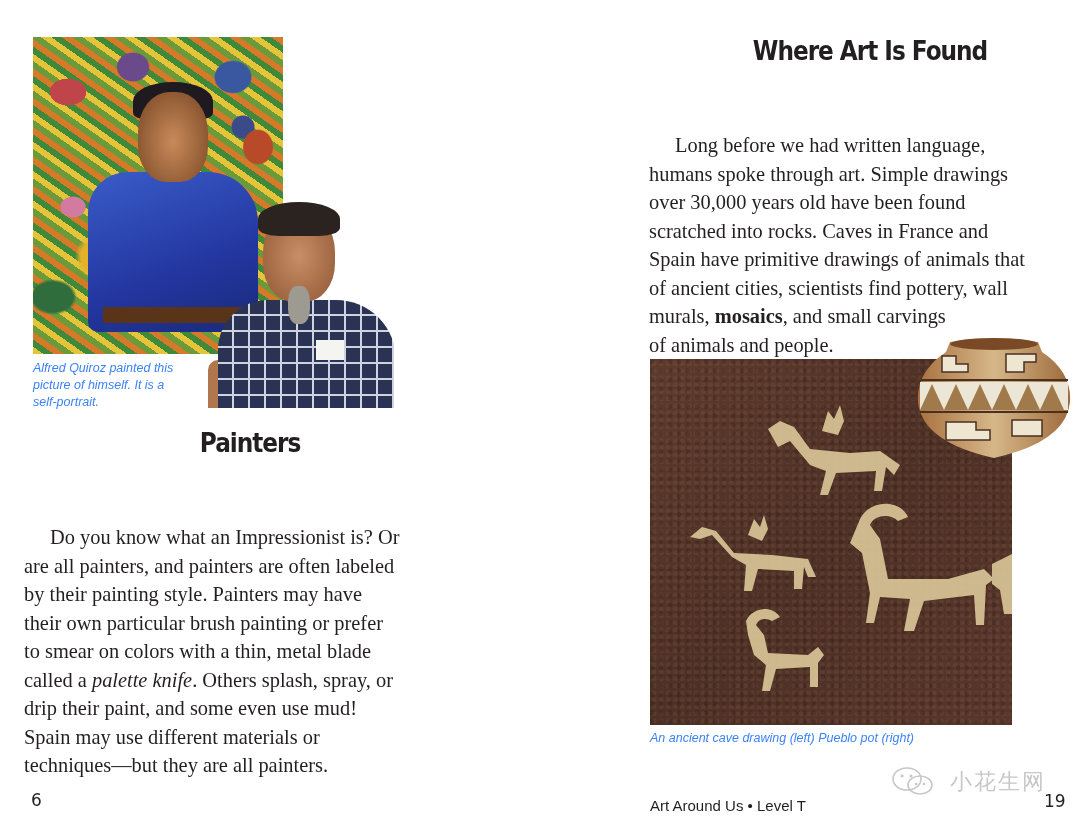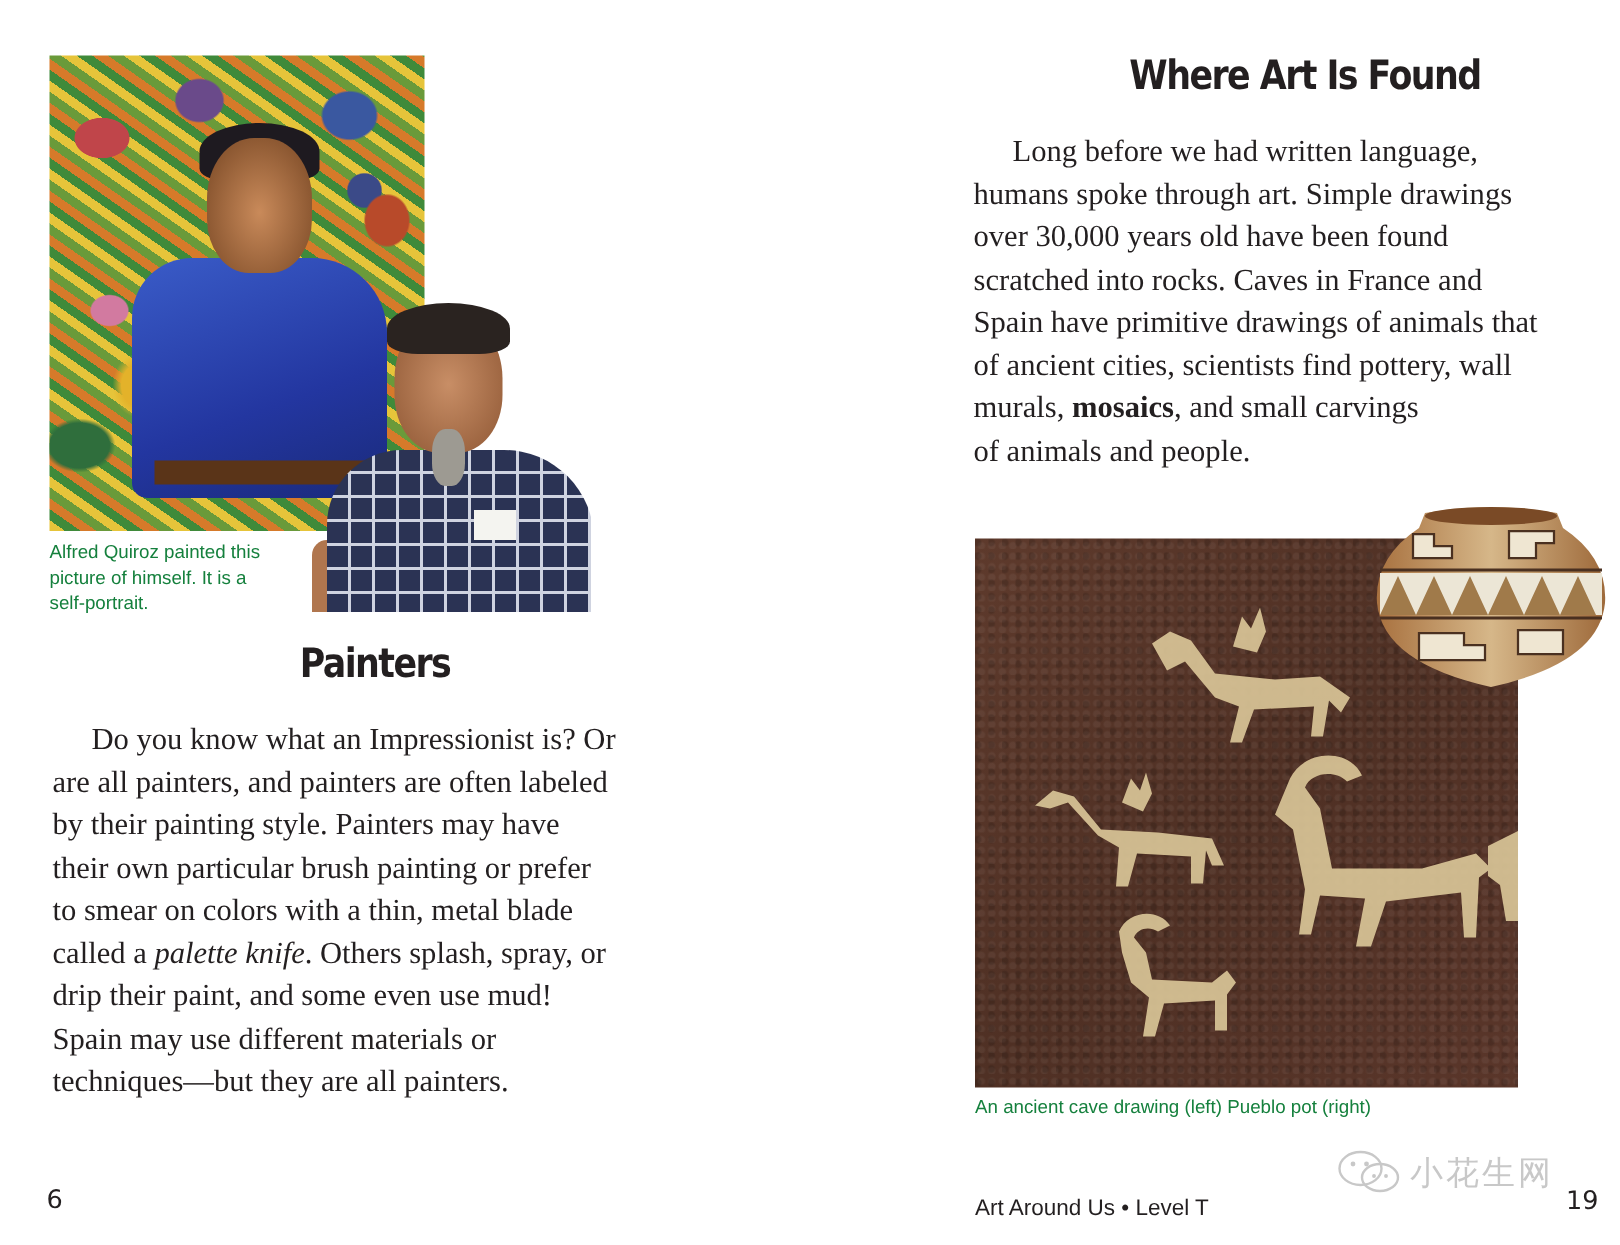--- a/index.html
+++ b/index.html
@@ -68,39 +68,41 @@
     position: absolute; left: 108px; top: 140px; width: 28px; height: 20px;
     background: #f4f4f0;
   }
   .portrait-photo .arm {
     position: absolute; left: 0; top: 160px; width: 30px; height: 48px;
     background: #b0764e; border-radius: 10px 0 0 0;
   }
 
   .caption-sans {
     font-family: "Liberation Sans", sans-serif; font-size: 12.5px; line-height: 17px;
-    color: #15803d;
+    color: #3b82f6;
+    font-style: italic;
   }
   .caption-left { left: 33px; top: 360px; width: 170px; }
 
   .heading {
     font-family: "DejaVu Sans", sans-serif; font-weight: bold; font-size: 27px;
     letter-spacing: -1.2px; transform: scaleX(0.86); transform-origin: center;
     color: #231f20; white-space: nowrap; text-align: center;
   }
   .heading-painters { left: 150px; top: 427px; width: 200px; }
   .heading-where { left: 720px; top: 35px; width: 300px; }
 
   .body-text {
     font-family: "Liberation Serif", serif; font-size: 20.4px; line-height: 28.5px;
     color: #231f20;
+    margin-top: 44px;
   }
   .body-text .line { display: block; white-space: nowrap; }
   .body-text .indent { padding-left: 26px; }
-  .body-left { left: 35px; top: 479px; width: 420px; }
+  .body-left { left: 24px; top: 479px; width: 420px; }
   .body-right { left: 649px; top: 87px; width: 420px; }
 
   .page-number {
     font-family: "DejaVu Sans", sans-serif; font-size: 17px; color: #231f20;
   }
   .pn-left { left: 31px; top: 790px; }
   .pn-right { left: 1044px; top: 791px; }
 
   
   .cave {
@@ -115,21 +117,21 @@
     left: 916px; top: 332px; width: 156px; height: 130px;
   }
   .caption-right { left: 650px; top: 730px; }
   .footer-title {
     left: 650px; top: 797px; font-family: "Liberation Sans", sans-serif;
     font-size: 15px; color: #231f20; white-space: nowrap;
   }
   .watermark {
     left: 890px; top: 765px; font-family: Liberation Mono, monospace;
     font-size: 22px; color: #c8c8c8; letter-spacing: 2px; white-space: nowrap;
-    display: flex; align-items: center; gap: 4px;
+    display: flex; align-items: center; gap: 14px;
   }
   .watermark .wm-icon { width: 46px; height: 34px; }
 </style>
 </head>
 <body>
 
 <div class="abs painting">
   <div class="hair"></div>
   <div class="shirt"></div>
   <div class="head"></div>

